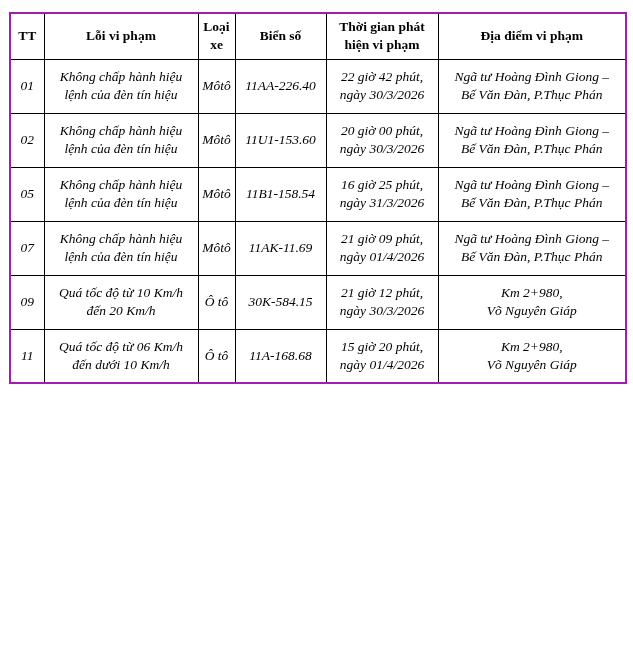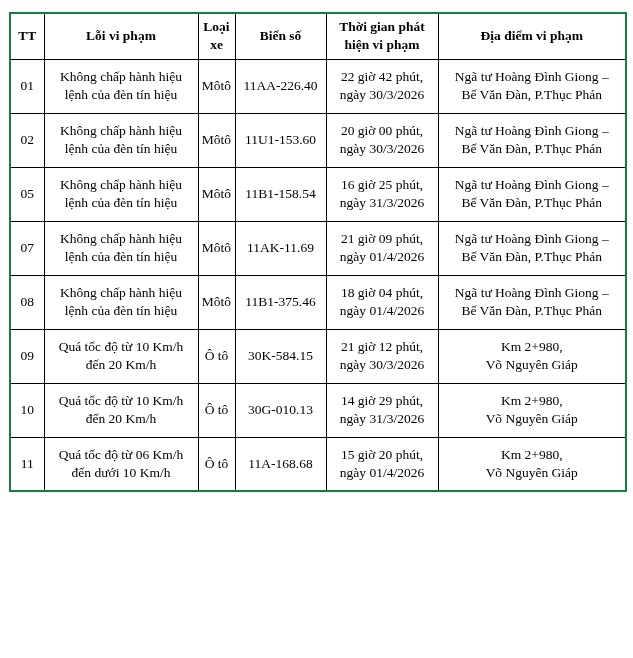--- a/index.html
+++ b/index.html
@@ -14,37 +14,37 @@
   }
   .table-wrap {
     position: absolute;
     left: 9px;
     top: 12px;
   }
   table.violations {
     border-collapse: collapse;
     table-layout: fixed;
     width: 616px;
-    border: 2px solid #15803d;
+    border: 2px solid #a21caf;
   }
   th, td {
     border: 1px solid #000000;
     text-align: center;
     vertical-align: middle;
     padding: 2px 3px;
     font-size: 13.5px;
     line-height: 1.32;
     white-space: pre-line;
     overflow: hidden;
   }
   thead th {
     font-weight: bold;
     height: 46px;
   }
-  tbody tr { height: 54px; }
+  tbody tr { height: 54px; font-style: italic; }
   tbody tr:nth-child(n+9) { height: 50px; }
 </style>
 </head>
 <body>
 
 <div class="table-wrap">
   <table class="violations">
     <colgroup>
       <col style="width:34px">
       <col style="width:154px">
@@ -104,49 +104,27 @@
         <td>Không chấp hành hiệu
 lệnh của đèn tín hiệu</td>
         <td>Môtô</td>
         <td>11AK-11.69</td>
         <td>21 giờ 09 phút,
 ngày 01/4/2026</td>
         <td>Ngã tư Hoàng Đình Giong –
 Bế Văn Đàn, P.Thục Phán</td>
       </tr>
       <tr>
-        <td>08</td>
-        <td>Không chấp hành hiệu
-lệnh của đèn tín hiệu</td>
-        <td>Môtô</td>
-        <td>11B1-375.46</td>
-        <td>18 giờ 04 phút,
-ngày 01/4/2026</td>
-        <td>Ngã tư Hoàng Đình Giong –
-Bế Văn Đàn, P.Thục Phán</td>
-      </tr>
-      <tr>
         <td>09</td>
         <td>Quá tốc độ từ 10 Km/h
 đến 20 Km/h</td>
         <td>Ô tô</td>
         <td>30K-584.15</td>
         <td>21 giờ 12 phút,
 ngày 30/3/2026</td>
-        <td>Km 2+980,
-Võ Nguyên Giáp</td>
-      </tr>
-      <tr>
-        <td>10</td>
-        <td>Quá tốc độ từ 10 Km/h
-đến 20 Km/h</td>
-        <td>Ô tô</td>
-        <td>30G-010.13</td>
-        <td>14 giờ 29 phút,
-ngày 31/3/2026</td>
         <td>Km 2+980,
 Võ Nguyên Giáp</td>
       </tr>
       <tr>
         <td>11</td>
         <td>Quá tốc độ từ 06 Km/h
 đến dưới 10 Km/h</td>
         <td>Ô tô</td>
         <td>11A-168.68</td>
         <td>15 giờ 20 phút,

